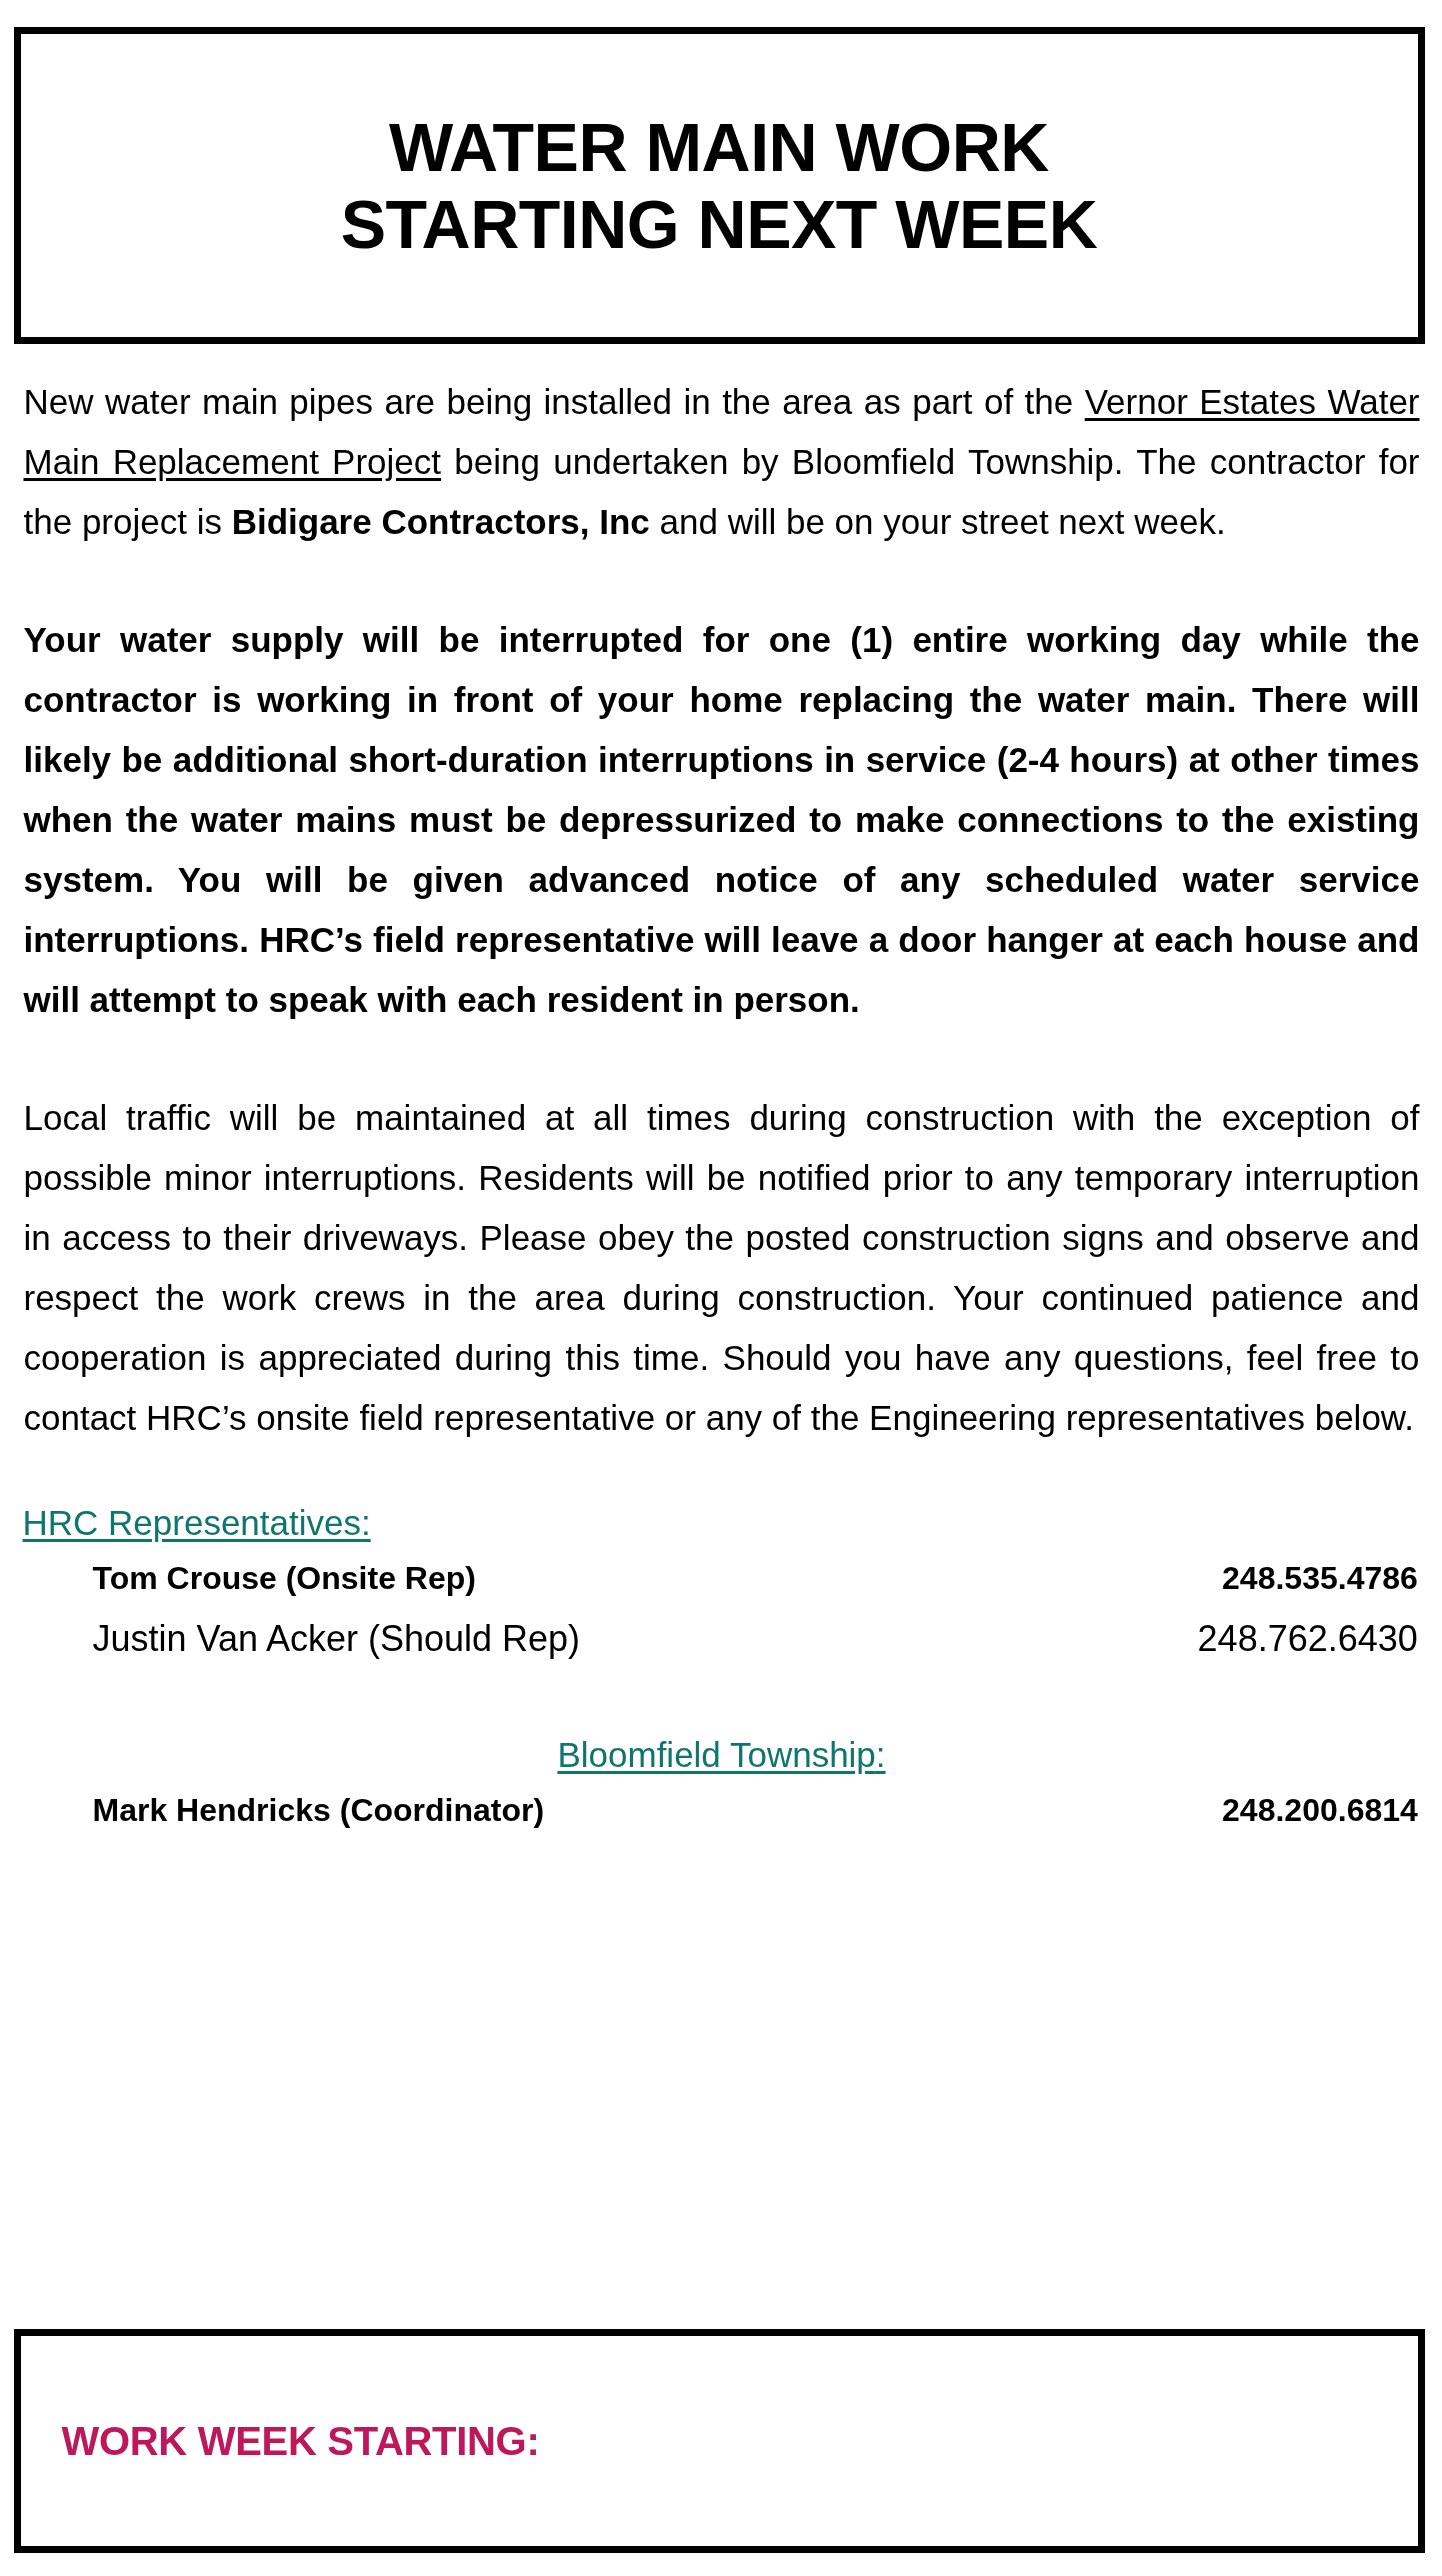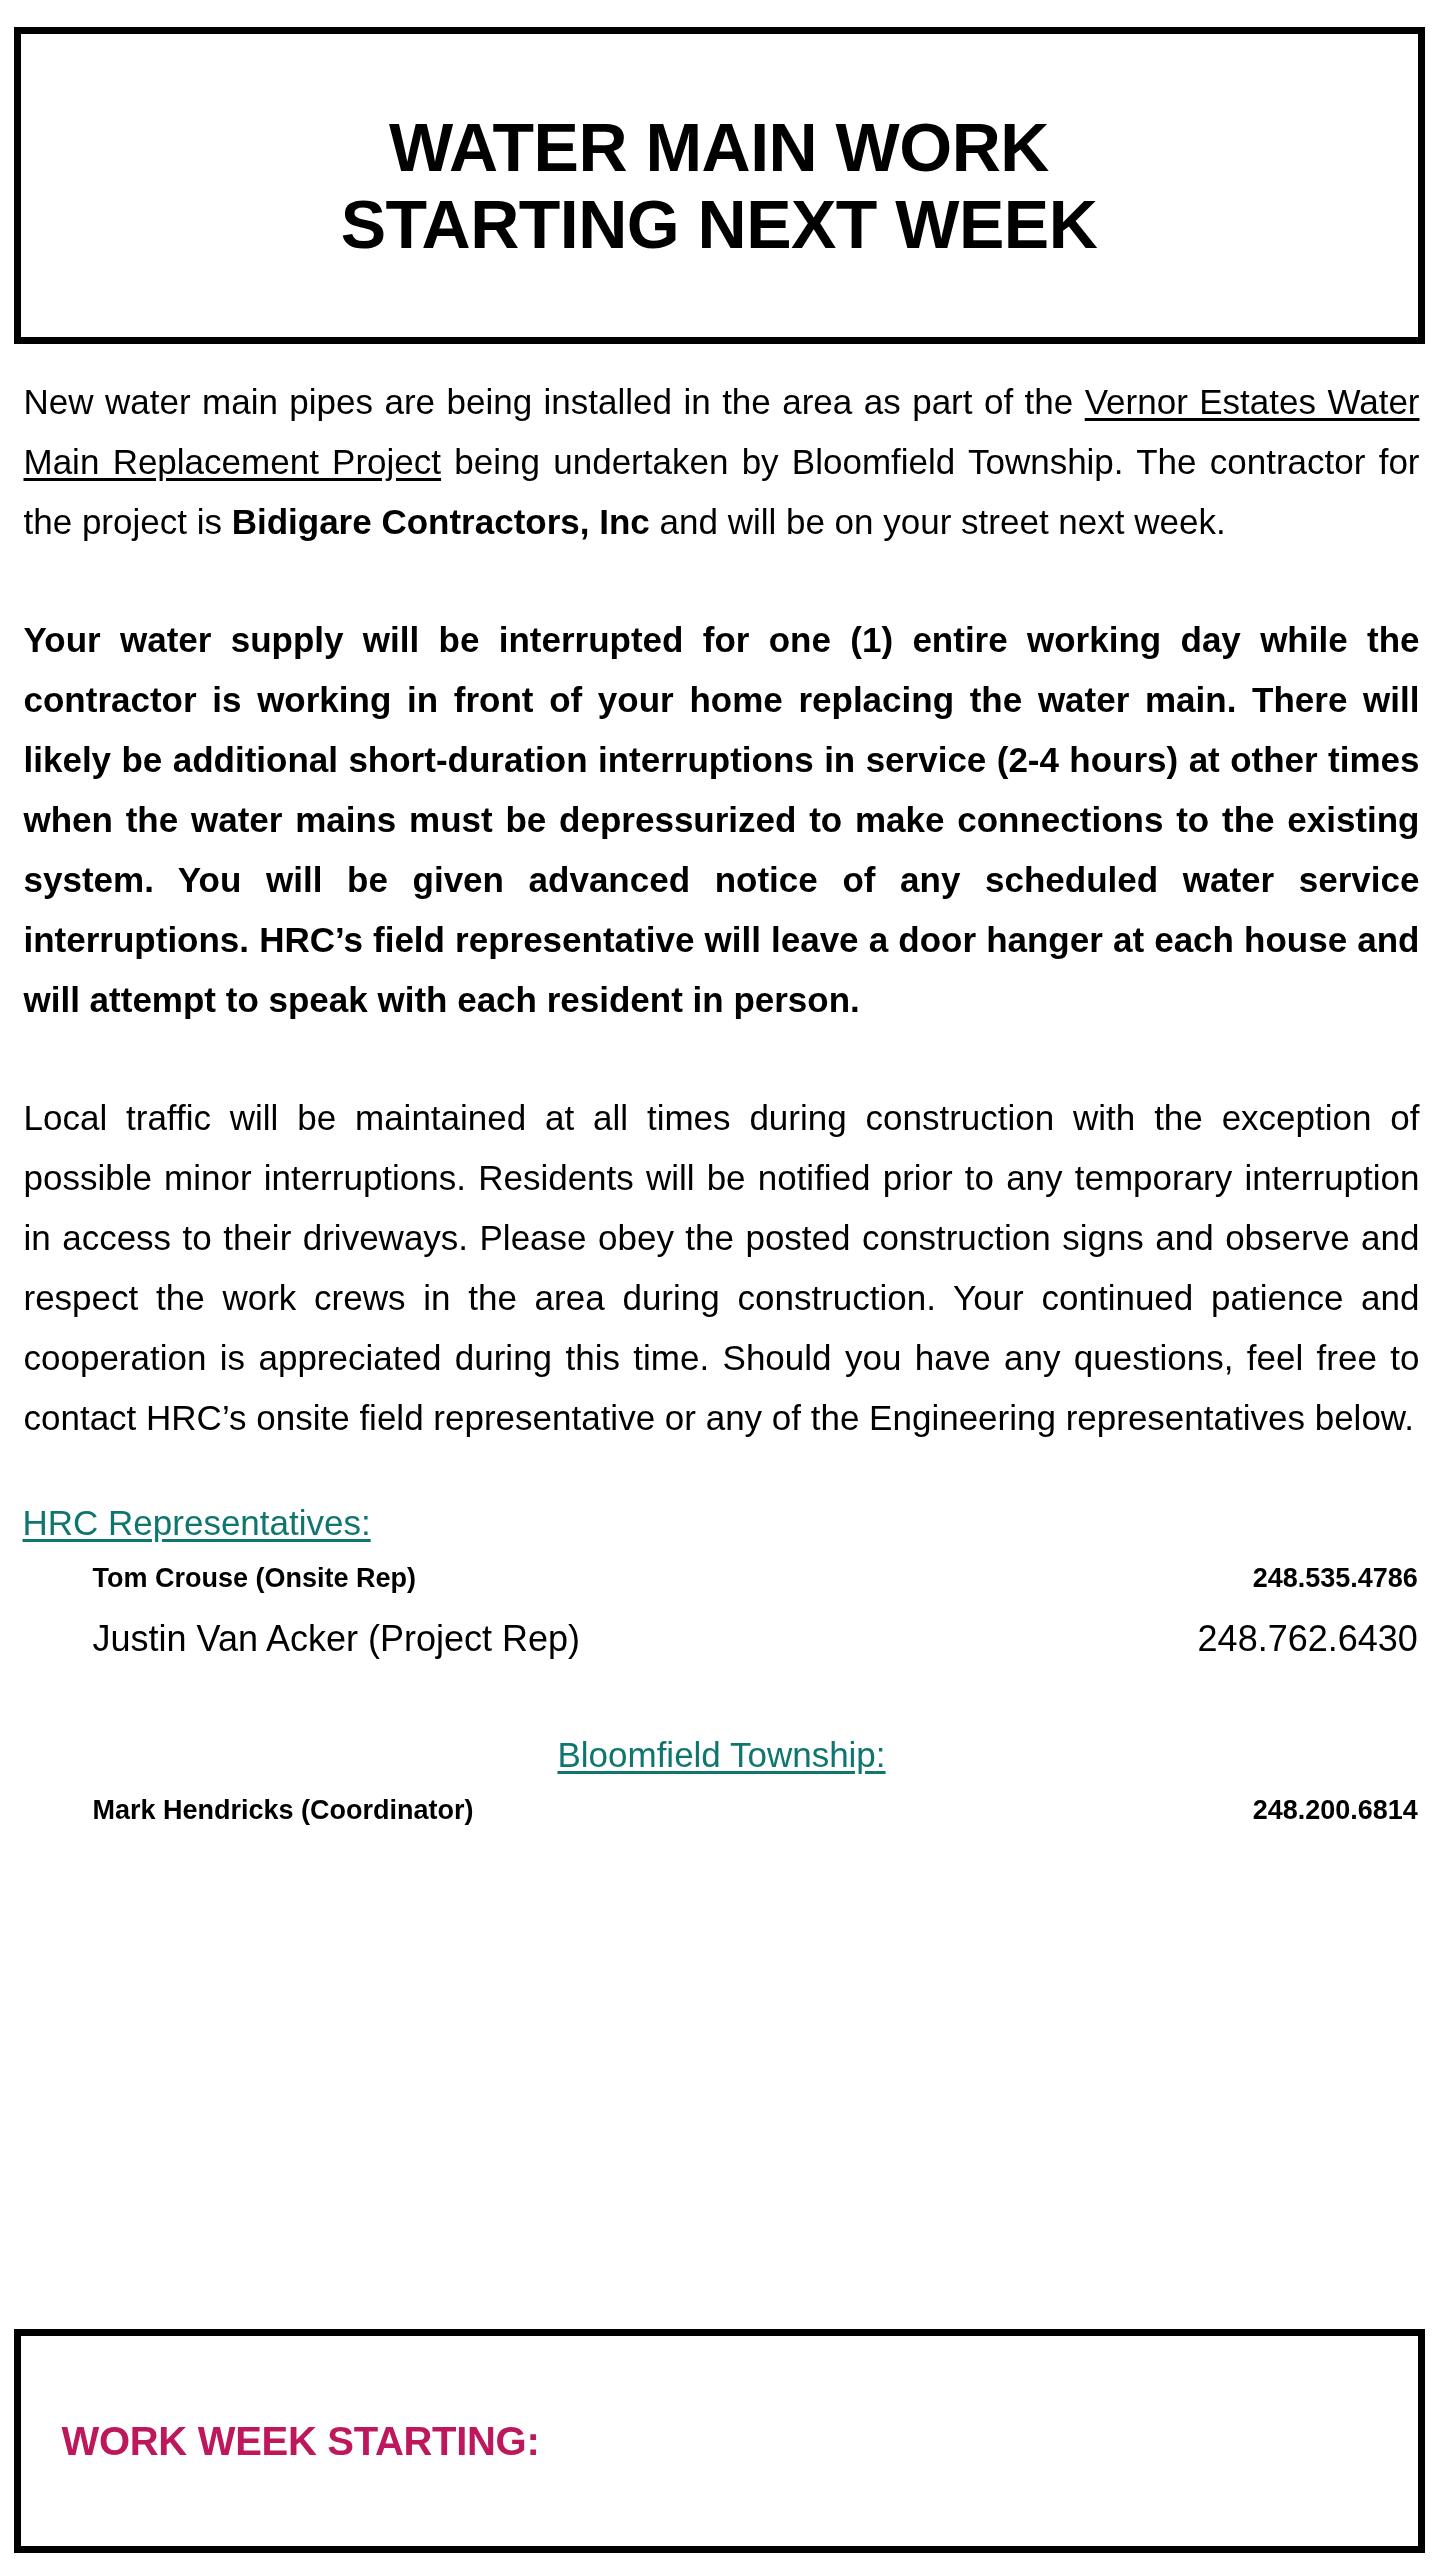--- a/index.html
+++ b/index.html
@@ -102,21 +102,21 @@
   .contact-row {
     display: flex;
     align-items: baseline;
     justify-content: space-between;
     padding-left: 70px;
     padding-right: 2.7px;
   }
   .contact-row.primary .c-name,
   .contact-row.primary .c-phone {
     font-weight: bold;
-    font-size: 27px;
+    font-size: 32px;
     line-height: 61px;
   }
   .contact-row.secondary .c-name,
   .contact-row.secondary .c-phone {
     font-weight: normal;
     font-size: 36px;
     line-height: 60px;
   }
   .c-name { white-space: nowrap; }
   .c-phone { white-space: nowrap; }
@@ -175,21 +175,21 @@
 
       <div class="contact-group">
         <div class="contact-heading"><span>HRC Representatives</span><span class="colon">:</span></div>
 
         <div class="contact-row primary">
           <span class="c-name">Tom Crouse (Onsite Rep)</span>
           <span class="c-phone">248.535.4786</span>
         </div>
 
         <div class="contact-row secondary">
-          <span class="c-name">Justin Van Acker (Project Rep)</span>
+          <span class="c-name">Justin Van Acker (Should Rep)</span>
           <span class="c-phone">248.762.6430</span>
         </div>
       </div>
 
       <div class="contact-group">
         <div class="contact-heading"><span>Bloomfield Township</span><span class="colon">:</span></div>
 
         <div class="contact-row primary">
           <span class="c-name">Mark Hendricks (Coordinator)</span>
           <span class="c-phone">248.200.6814</span>

